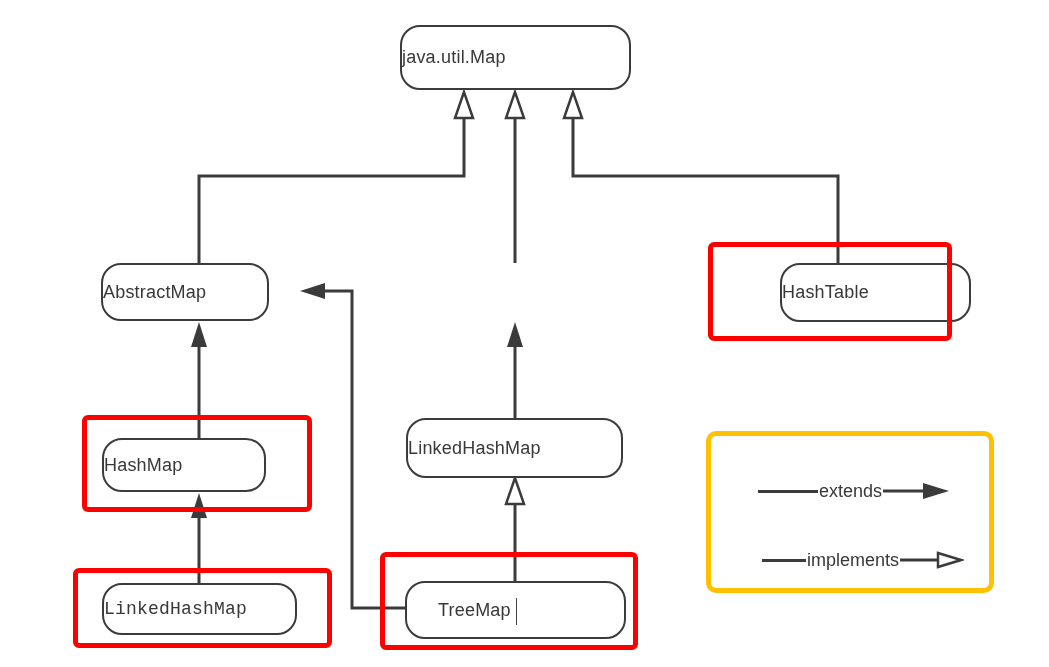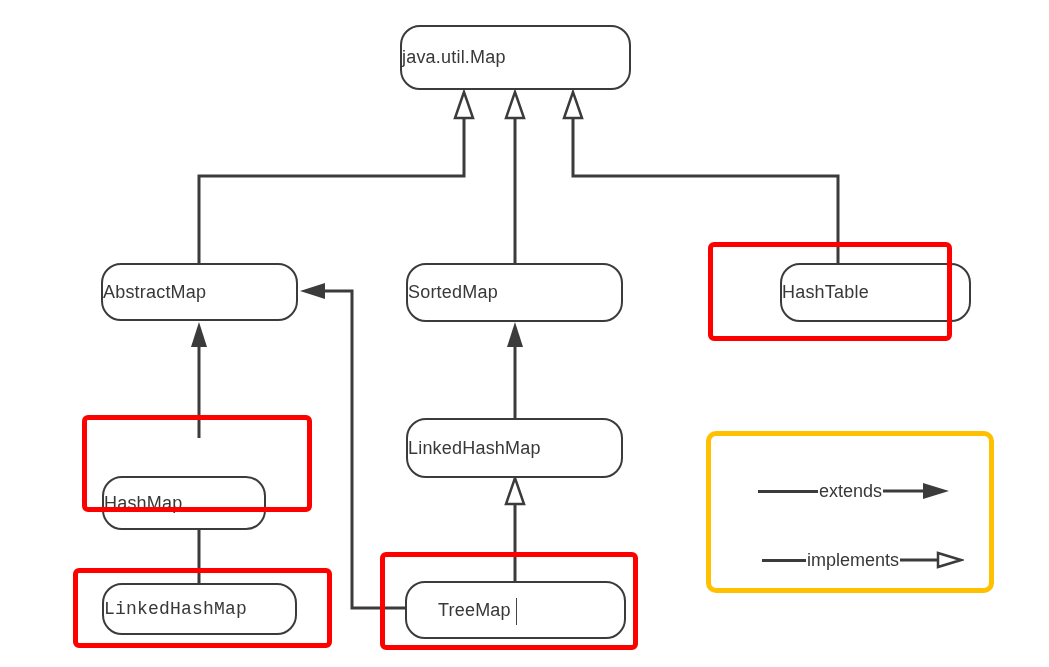--- a/index.html
+++ b/index.html
@@ -8,24 +8,24 @@
     font-family:"Liberation Sans", sans-serif;
   }
   #edges{position:absolute;left:0;top:0;z-index:1;}
   .node{
     position:absolute;z-index:2;box-sizing:border-box;
     background:#ffffff;border:2.5px solid #3b3b3b;border-radius:20px;
     display:flex;align-items:center;
     font-size:18px;color:#383838;letter-spacing:0.2px;
   }
   #node-map          {left:400px;top:25px;width:231px;height:65px;}
-  #node-abstractmap  {left:101px;top:263px;width:197px;height:58px;}
+  #node-abstractmap  {left:101px;top:263px;width:168px;height:58px;}
   #node-sortedmap    {left:406px;top:263px;width:217px;height:59px;}
   #node-hashtable    {left:742px;top:263px;width:191px;height:59px;margin-left:38px;}
-  #node-hashmap      {left:102px;top:438px;width:164px;height:54px;margin-top:38px;}
+  #node-hashmap      {left:102px;top:438px;width:164px;height:54px;}
   #node-navigablemap {left:406px;top:418px;width:217px;height:60px;}
   #node-linkedhashmap{left:102px;top:583px;width:195px;height:52px;font-family:Liberation Mono, monospace;}
   #node-treemap      {left:405px;top:581px;width:221px;height:58px;padding-left:31px;}
   .hl{
     position:absolute;z-index:3;box-sizing:border-box;
     border:5px solid #ff0000;border-radius:6px;background:transparent;
   }
   #hl-hashtable     {left:708px;top:242px;width:244px;height:99px;}
   #hl-hashmap       {left:82px; top:415px;width:230px;height:97px;}
   #hl-linkedhashmap {left:73px; top:568px;width:259px;height:80px;}
@@ -94,23 +94,20 @@
       <polygon points="300,291 325,283 325,299" fill="#3b3b3b"></polygon>
     </g>
   </svg>
 
   <div class="node" id="node-map">
     <span>java.util.Map</span>
   </div>
   <div class="node" id="node-abstractmap">
     <span>AbstractMap</span>
   </div>
-  <div class="node" id="node-sortedmap">
-    <span>SortedMap</span>
-  </div>
   <div class="node" id="node-hashtable">
     <span>HashTable</span>
   </div>
   <div class="node" id="node-hashmap">
     <span>HashMap</span>
   </div>
   <div class="node" id="node-navigablemap">
     <span>LinkedHashMap</span>
   </div>
   <div class="node" id="node-linkedhashmap">

